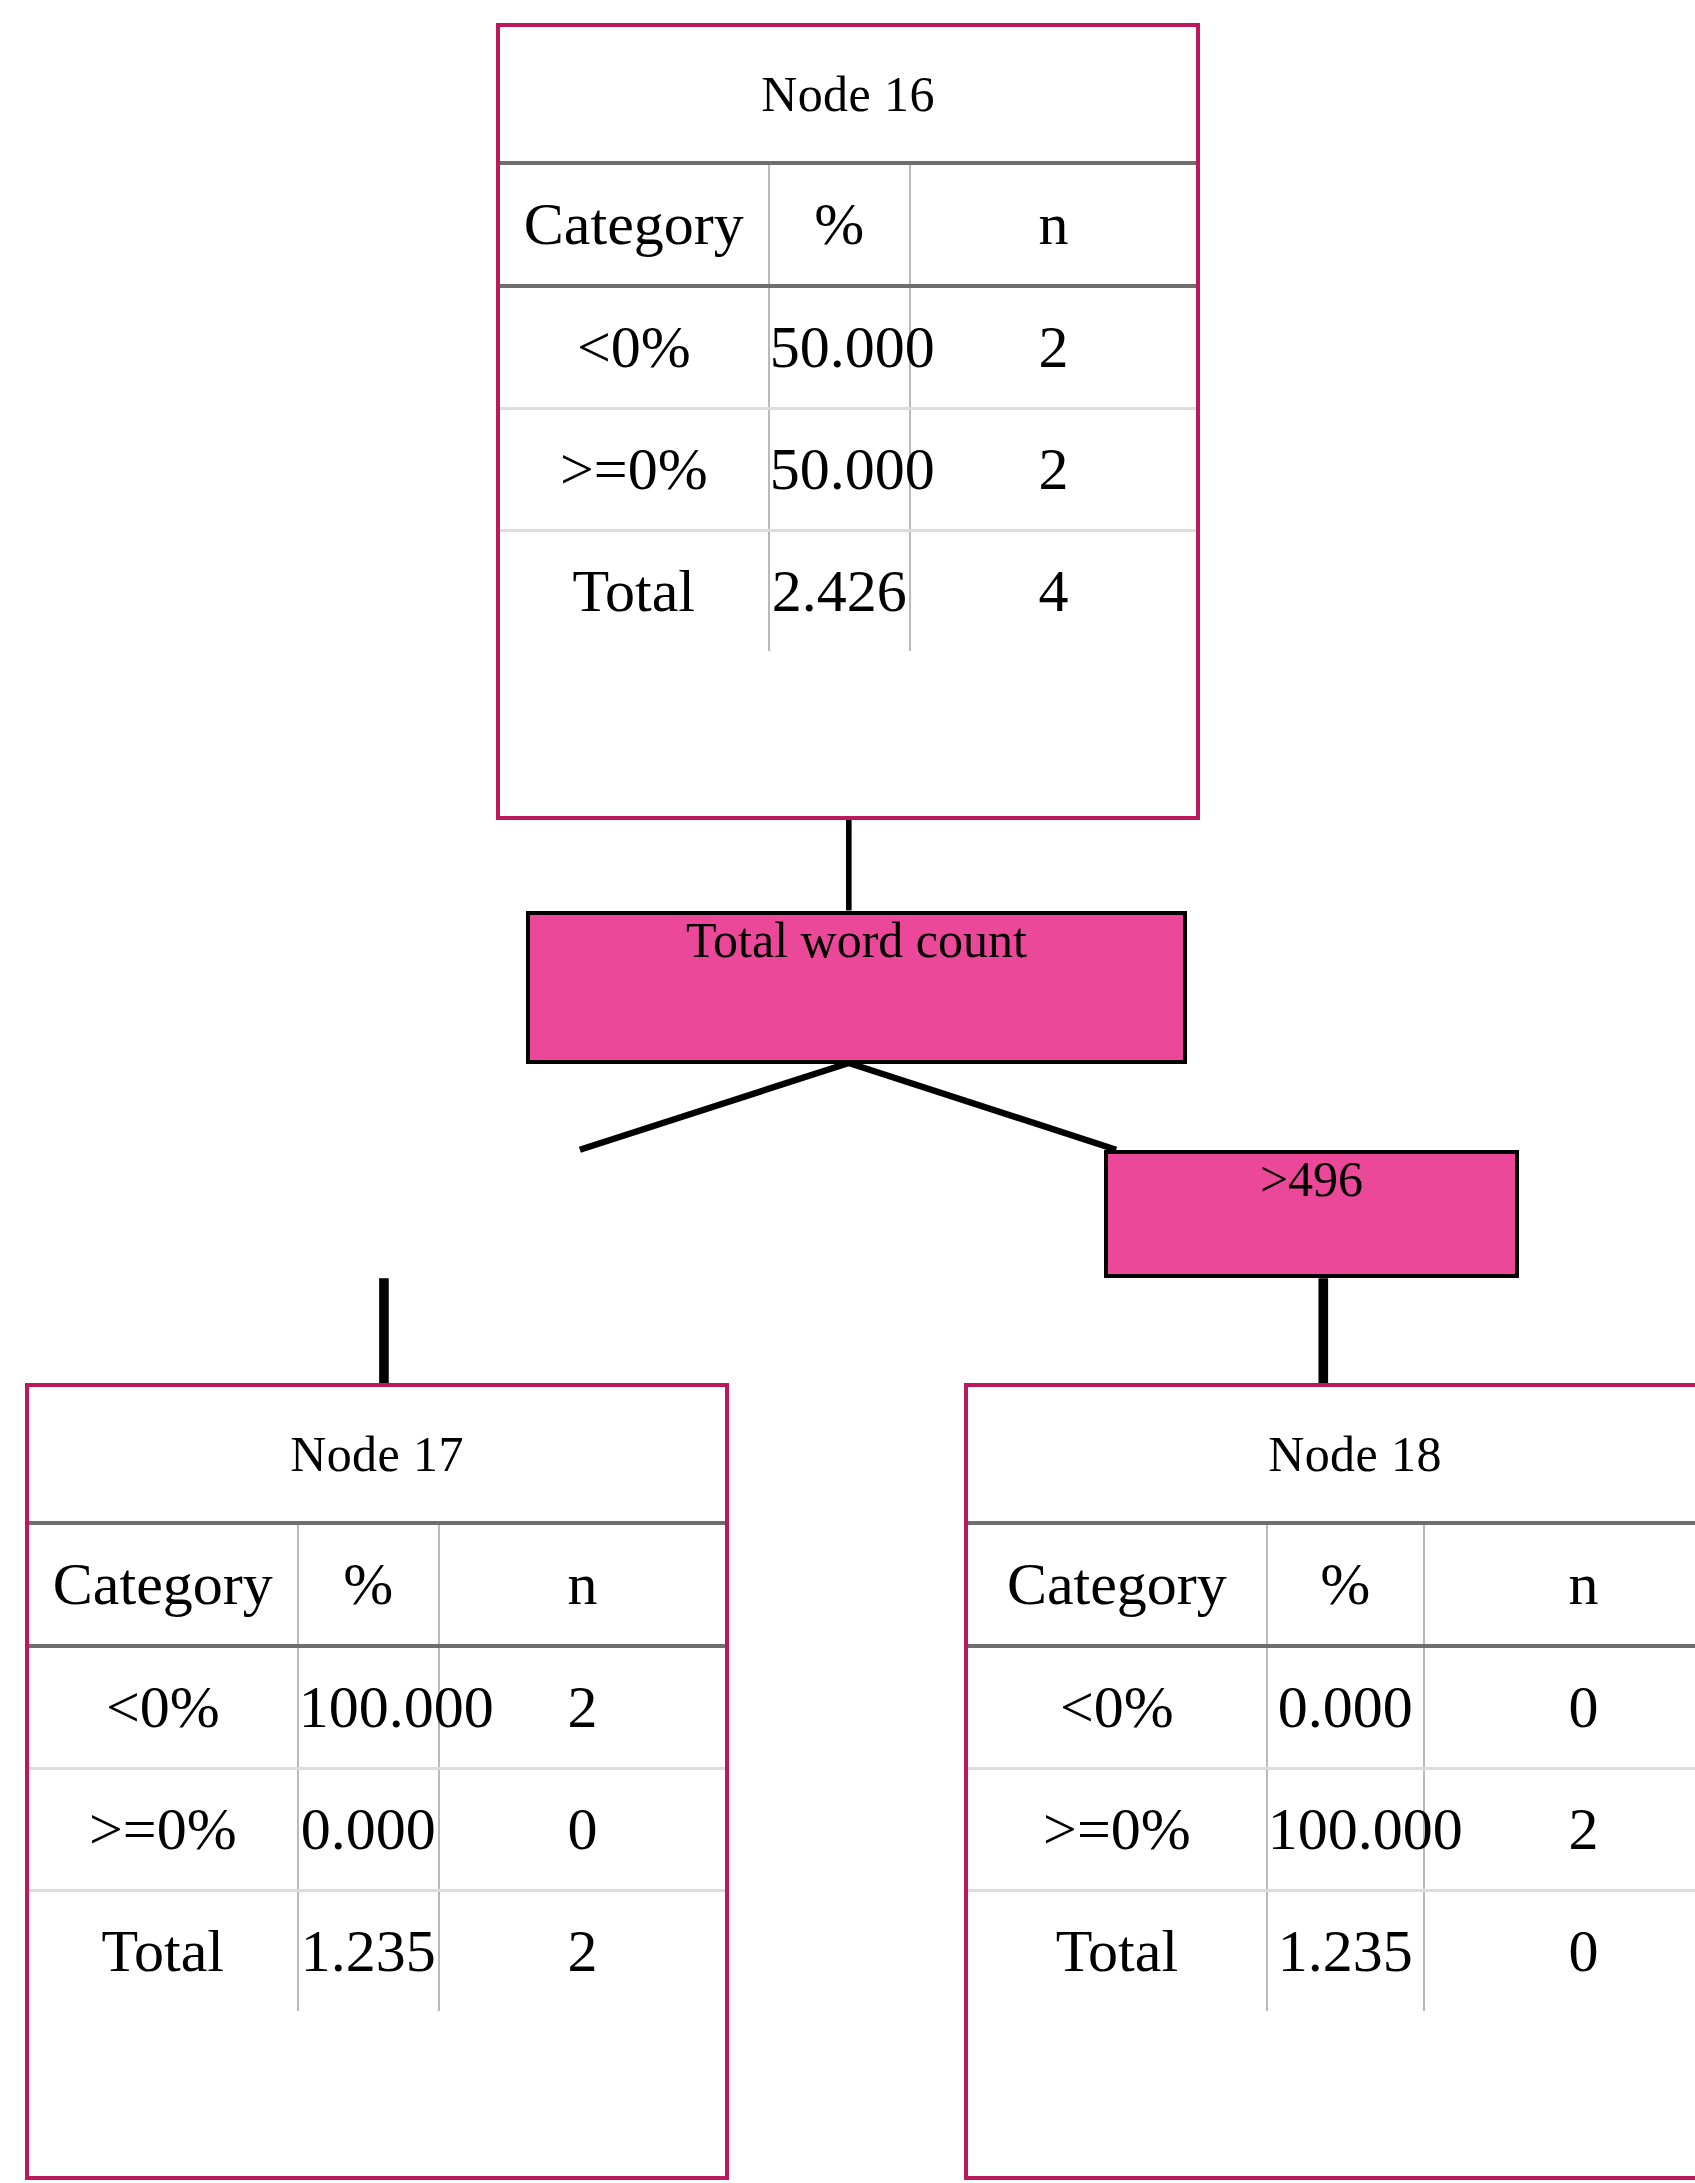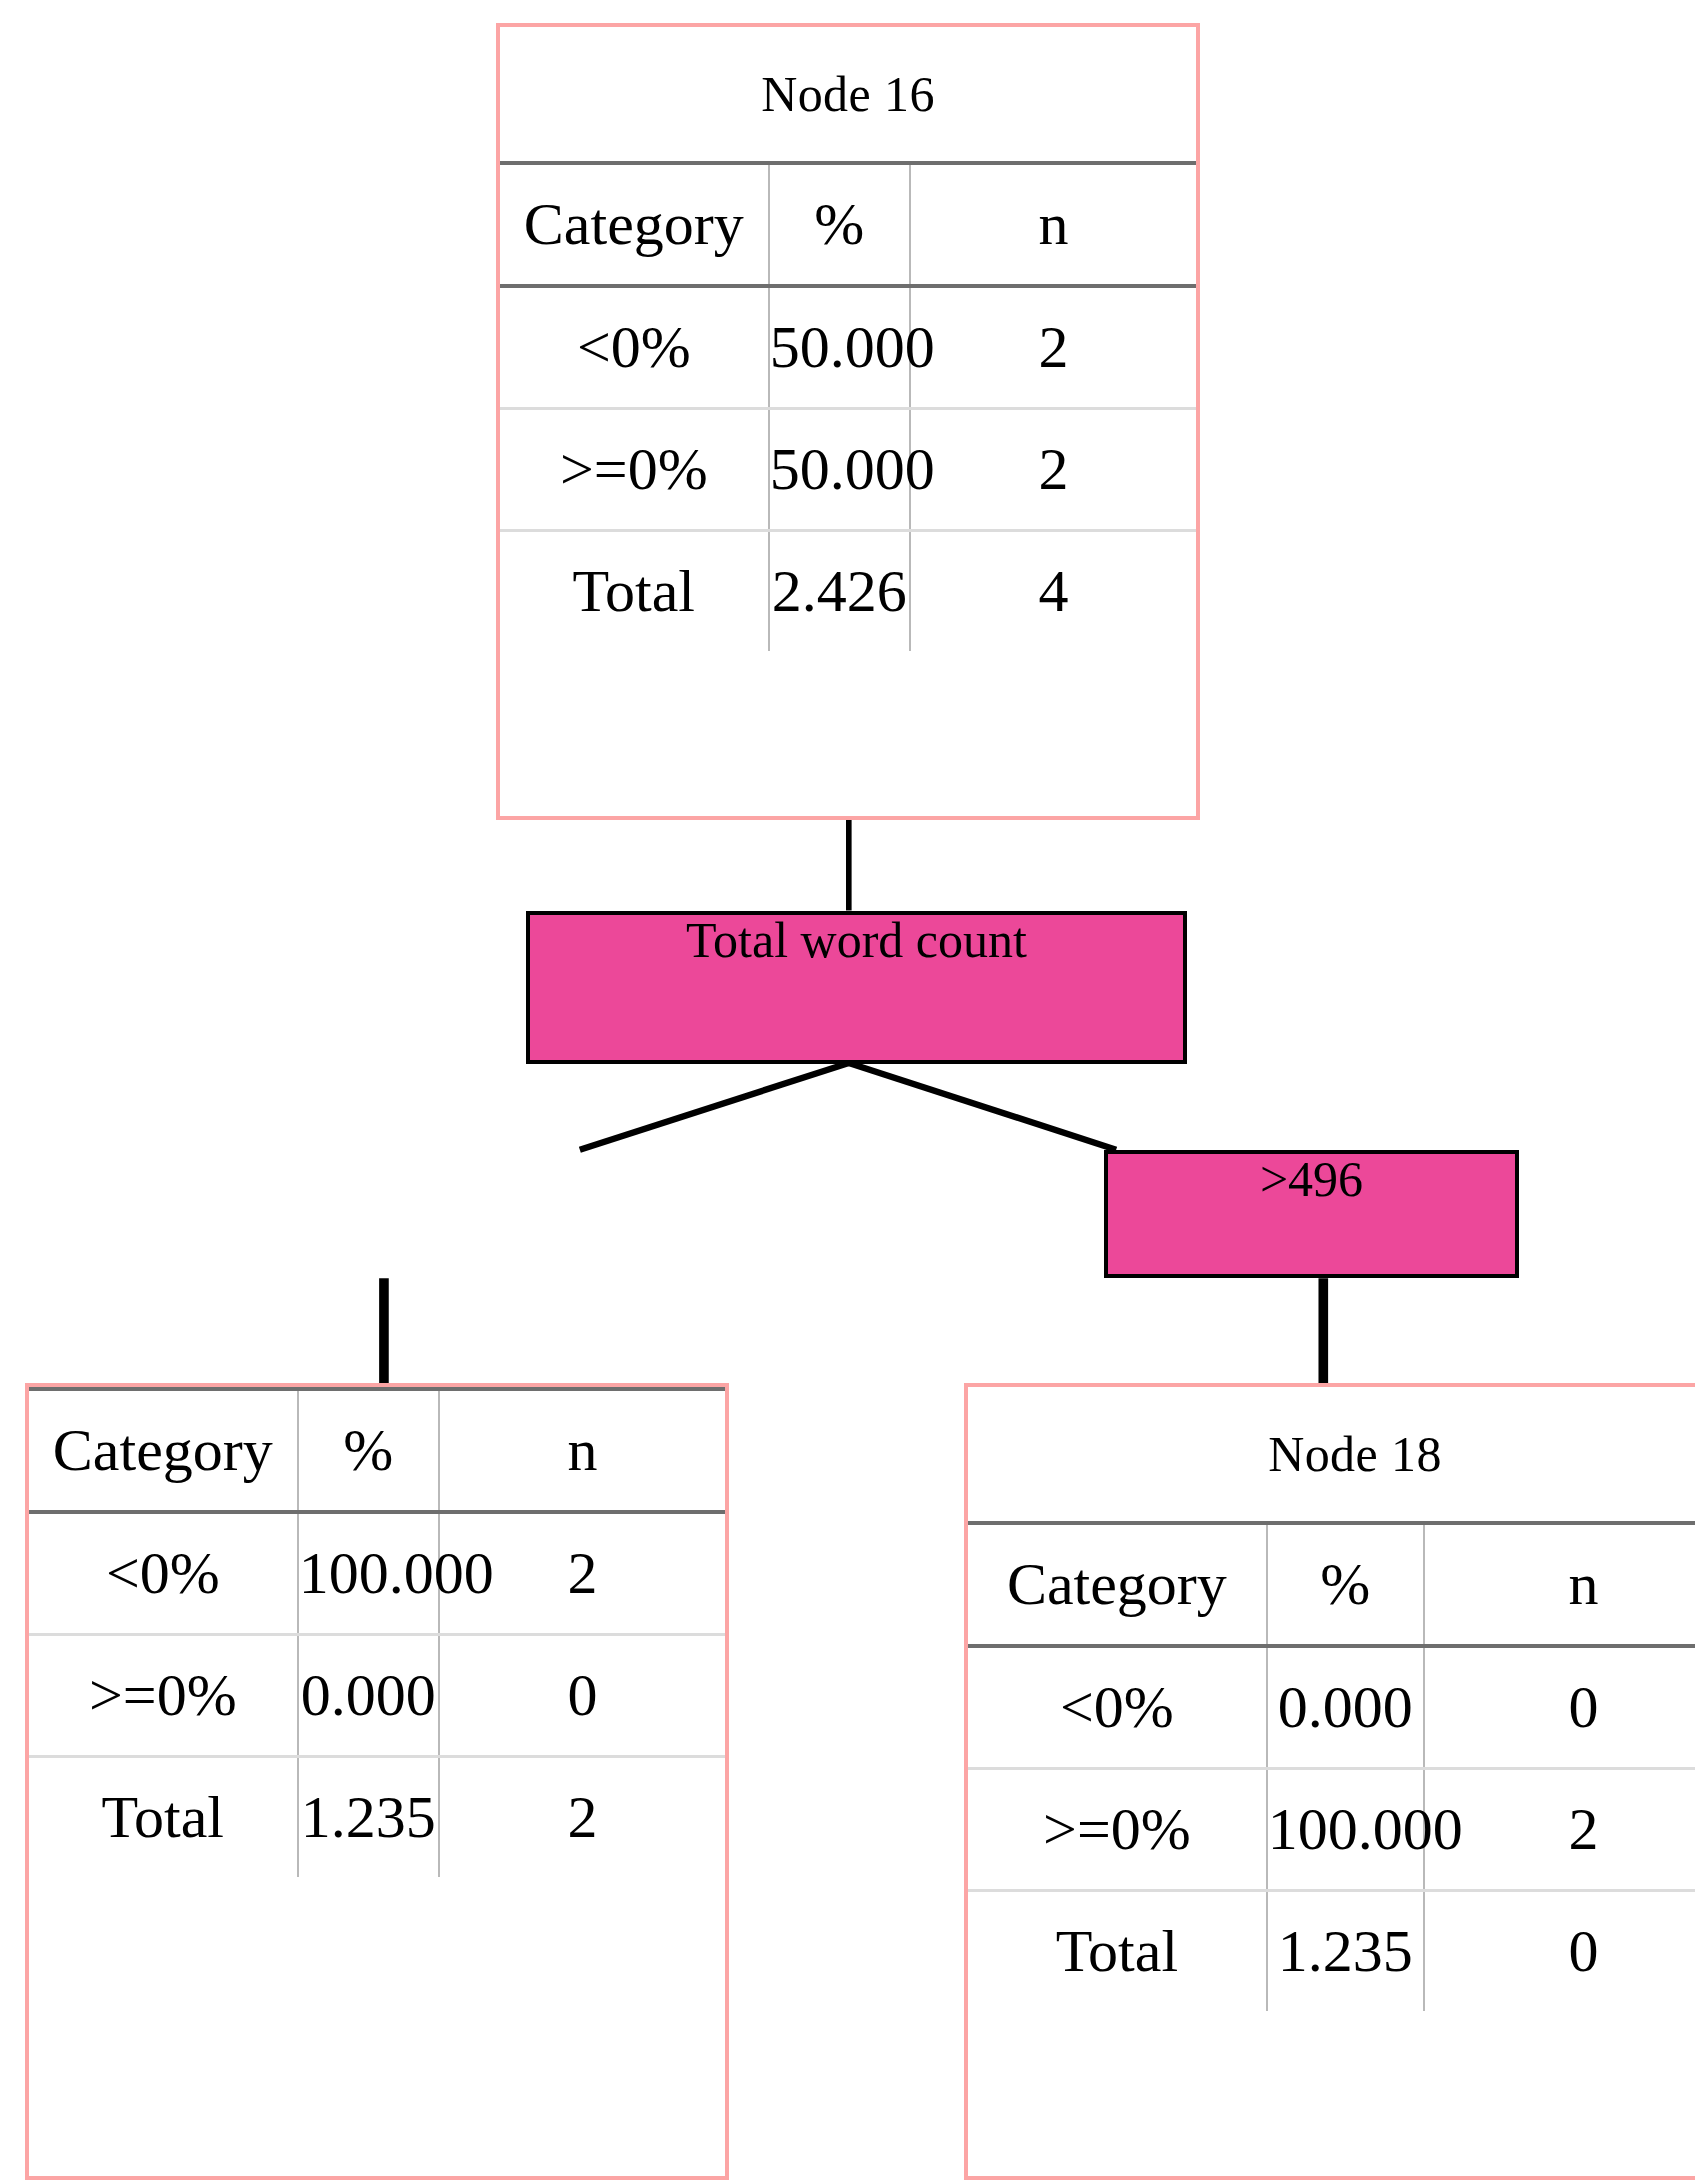--- a/index.html
+++ b/index.html
@@ -27,21 +27,21 @@
     top: 0;
     width: 1696px;
     height: 2183px;
     pointer-events: none;
   }
 
   
   .node-box {
     position: absolute;
     box-sizing: border-box;
-    border: 4px solid #fca5a5;
+    border: 4px solid #be185d;
     background: #ffffff;
   }
   .node-title {
     text-align: center;
     font-size: 50px;
     line-height: 1;
     padding-top: 42px;
     padding-bottom: 42px;
     letter-spacing: 0.4px;
   }
@@ -144,20 +144,21 @@
   <div class="split-box" style="left:526px; top:911px; width:661px; height:153px;">
     <span>Total word count</span>
   </div>
 
 
   <div class="branch-box" style="left:1104px; top:1150px; width:415px; height:128px;">
     <span>&gt;496</span>
   </div>
 
   <div class="node-box" style="left:25px; top:1383px; width:704px; height:797px;">
+    <div class="node-title">Node 17</div>
     <table class="node-table">
       <colgroup>
           <col class="c-cat">
           <col class="c-pct">
           <col class="c-n">
         </colgroup>
       <thead>
         <tr>
           <th class="cat">Category</th>
           <th>%</th>

